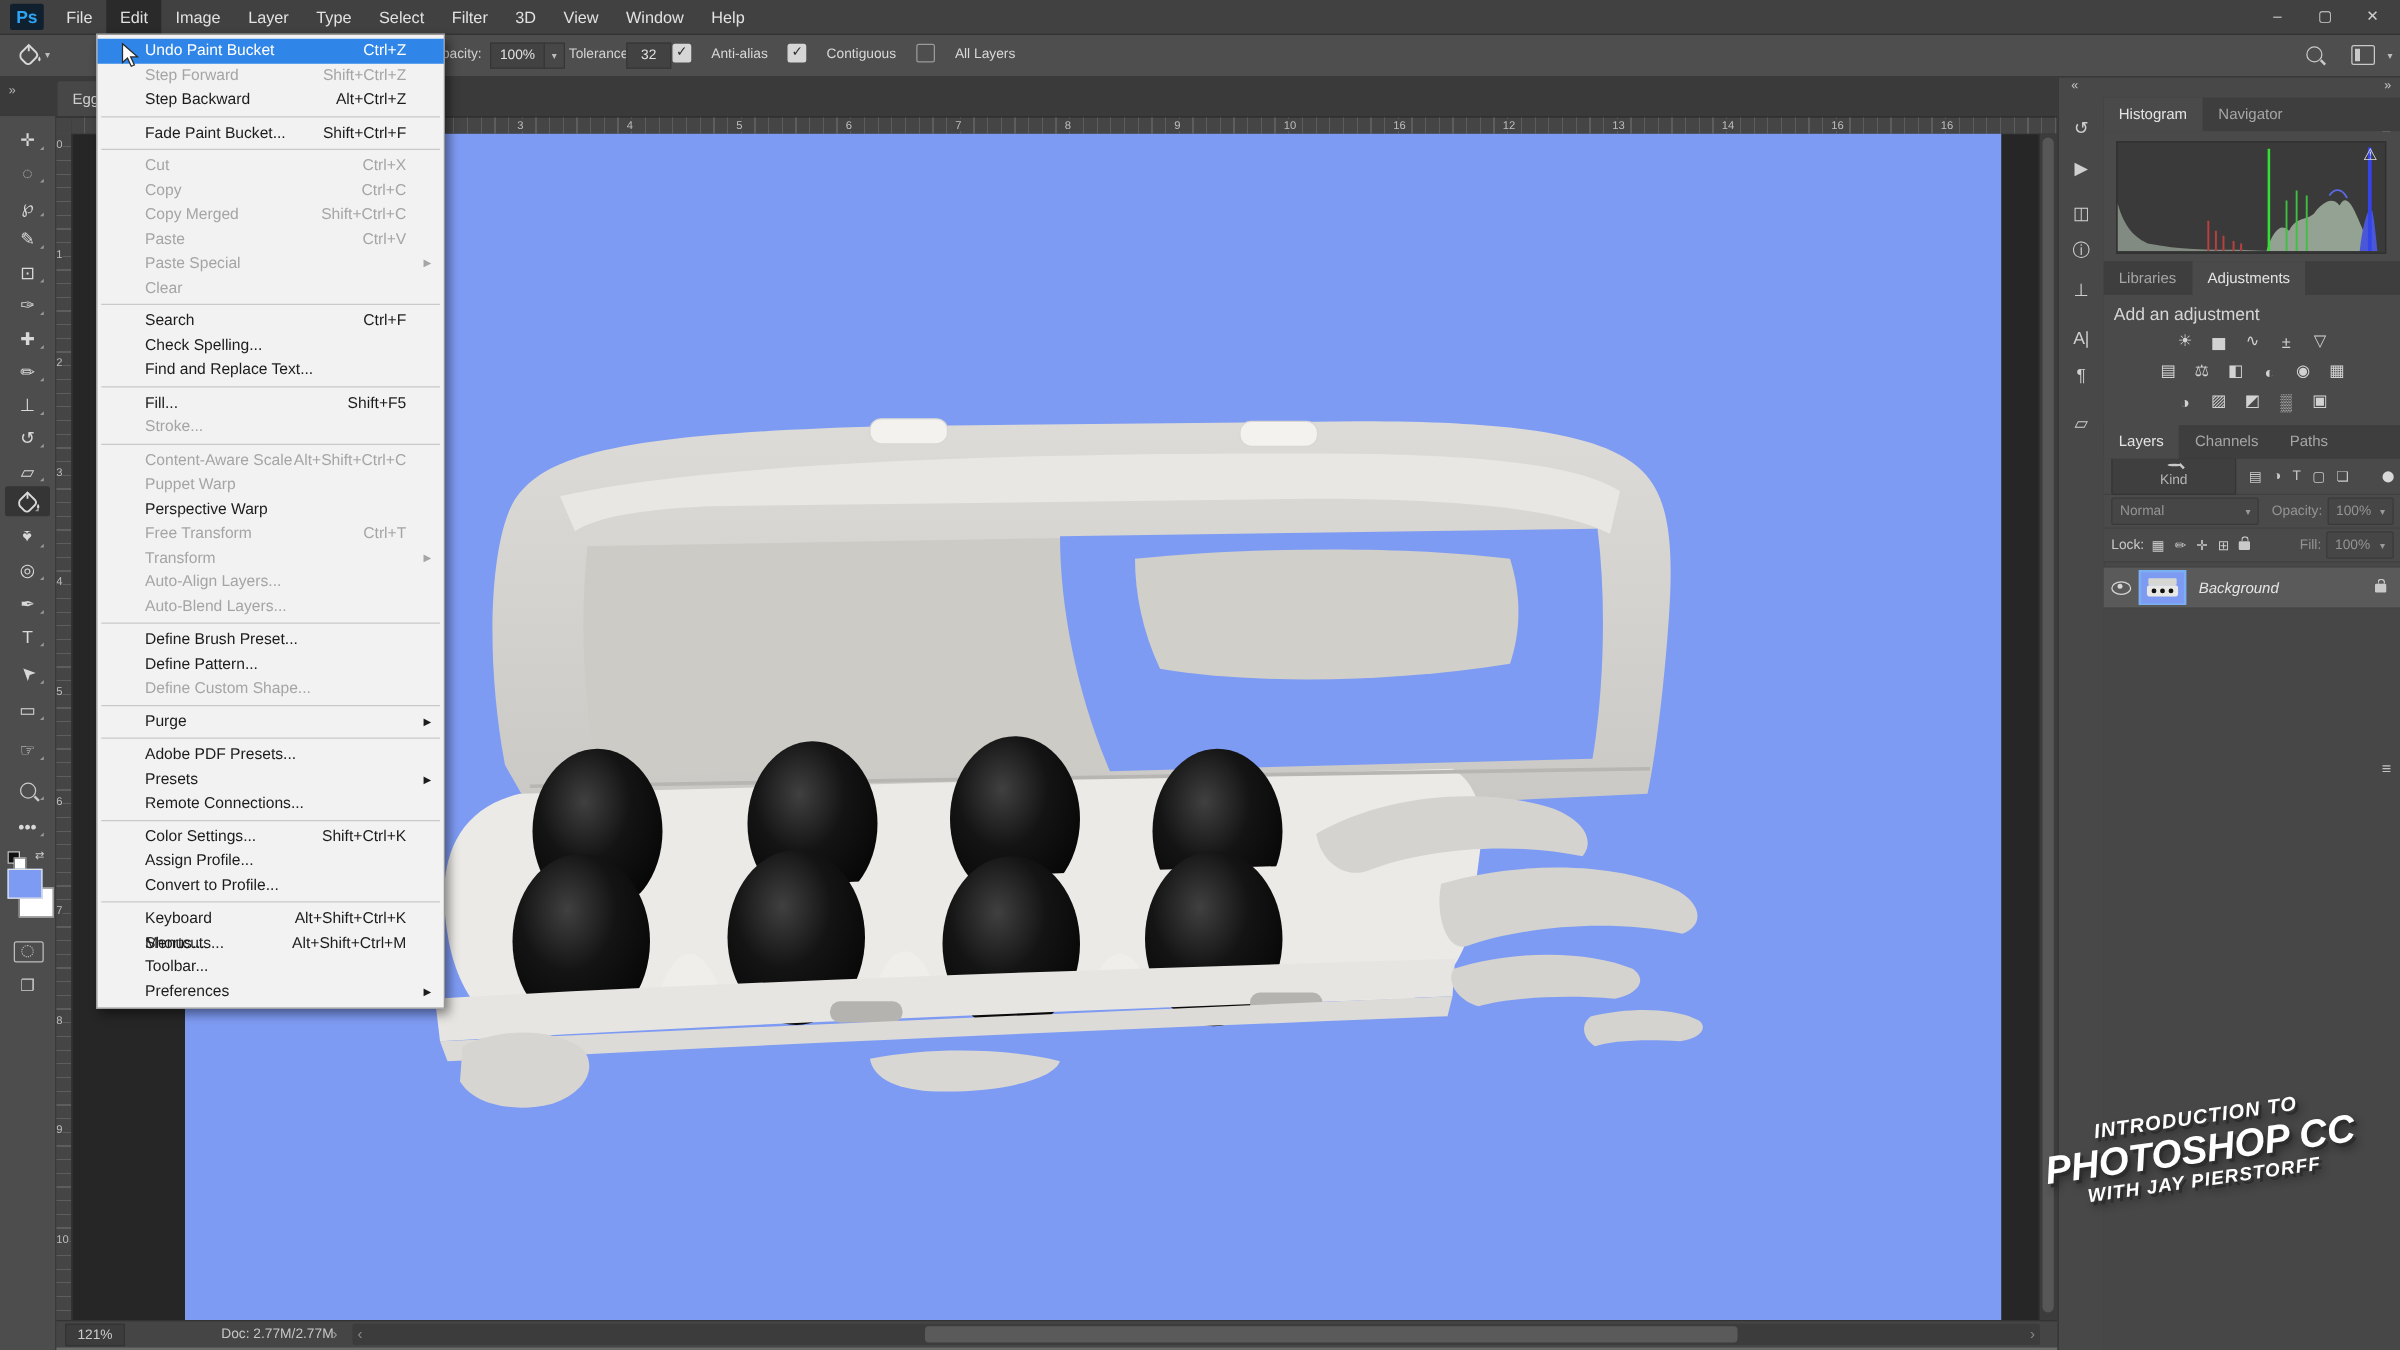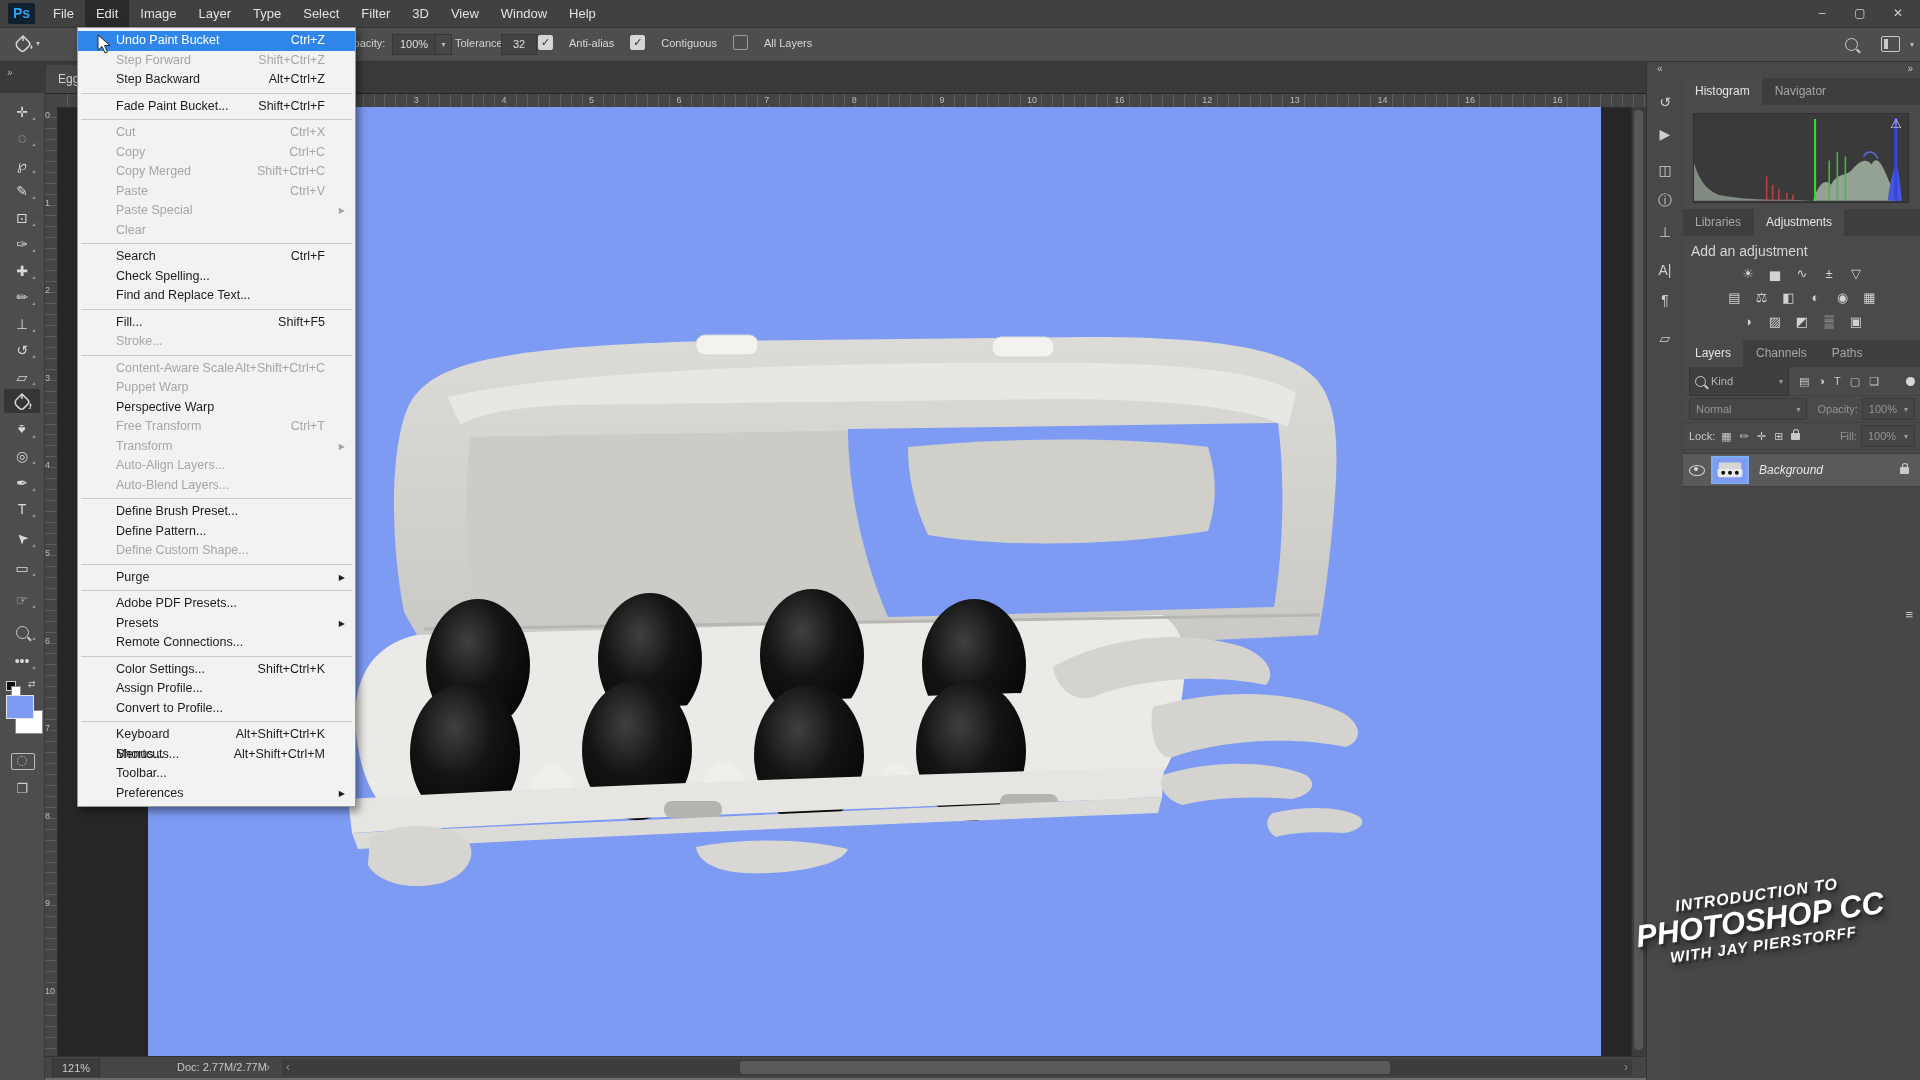--- a/index.html
+++ b/index.html
@@ -93,21 +93,21 @@
   #hist-content{height:104px;position:relative;}
   #hist-box{position:absolute;left:10px;top:8px;width:214px;height:88px;background:#3a3a3a;border:1px solid #2f2f2f;}
   #hist-warning{position:absolute;right:6px;top:2px;color:#dedede;font-size:13px;}
   #adj-content{height:104px;position:relative;}
   #adj-header{padding:7px 0 2px 8px;font-size:14px;color:#d6d6d6;}
   .adj-row{display:flex;justify-content:center;gap:7px;height:24px;align-items:center;}
   .adj-ic{width:20px;text-align:center;color:#d2d2d2;font-size:13px;}
   #layers-content{position:absolute;left:0;top:0;right:0;bottom:0;display:flex;flex-direction:column;}
   #layers-group{position:relative;height:100%;}
   .filter-row{height:28px;display:flex;align-items:center;padding:0 6px;background:#4a4a4a;border-bottom:1px solid #414141;}
-  #kind-box{width:88px;height:20px;background:#3f3f3f;border:1px solid #353535;border-radius:2px;display:flex;align-items:center;padding:4px 5px;gap:5px;}
+  #kind-box{width:88px;height:20px;background:#3f3f3f;border:1px solid #353535;border-radius:2px;display:flex;align-items:center;padding:4px 5px;gap:5px;flex-direction:column;}
   #kind-box span.kl{font-size:11px;color:#b5b5b5;flex-grow:1;}
   .chev{color:#9a9a9a;font-size:8px;}
   #filter-icons{display:flex;gap:9px;margin-left:10px;color:#c8c8c8;font-size:11px;}
   #filter-toggle{margin-left:auto;width:9px;height:9px;border-radius:50%;background:#d8d8d8;}
   .blend-row{height:26px;display:flex;align-items:center;padding:0 6px;background:#4a4a4a;border-bottom:1px solid #414141;}
   .gray-box{height:20px;background:#464646;border:1px solid #3a3a3a;border-radius:2px;display:flex;align-items:center;padding:0 6px;color:#949494;font-size:11px;}
   #blend-box{width:112px;}
   .lock-row{height:26px;display:flex;align-items:center;padding:0 6px;background:#4a4a4a;border-bottom:1px solid #414141;}
   #lock-icons{display:flex;gap:8px;margin-left:6px;color:#c8c8c8;font-size:11px;align-items:center;}
   .dim-label{font-size:11px;color:#c8c8c8;}

